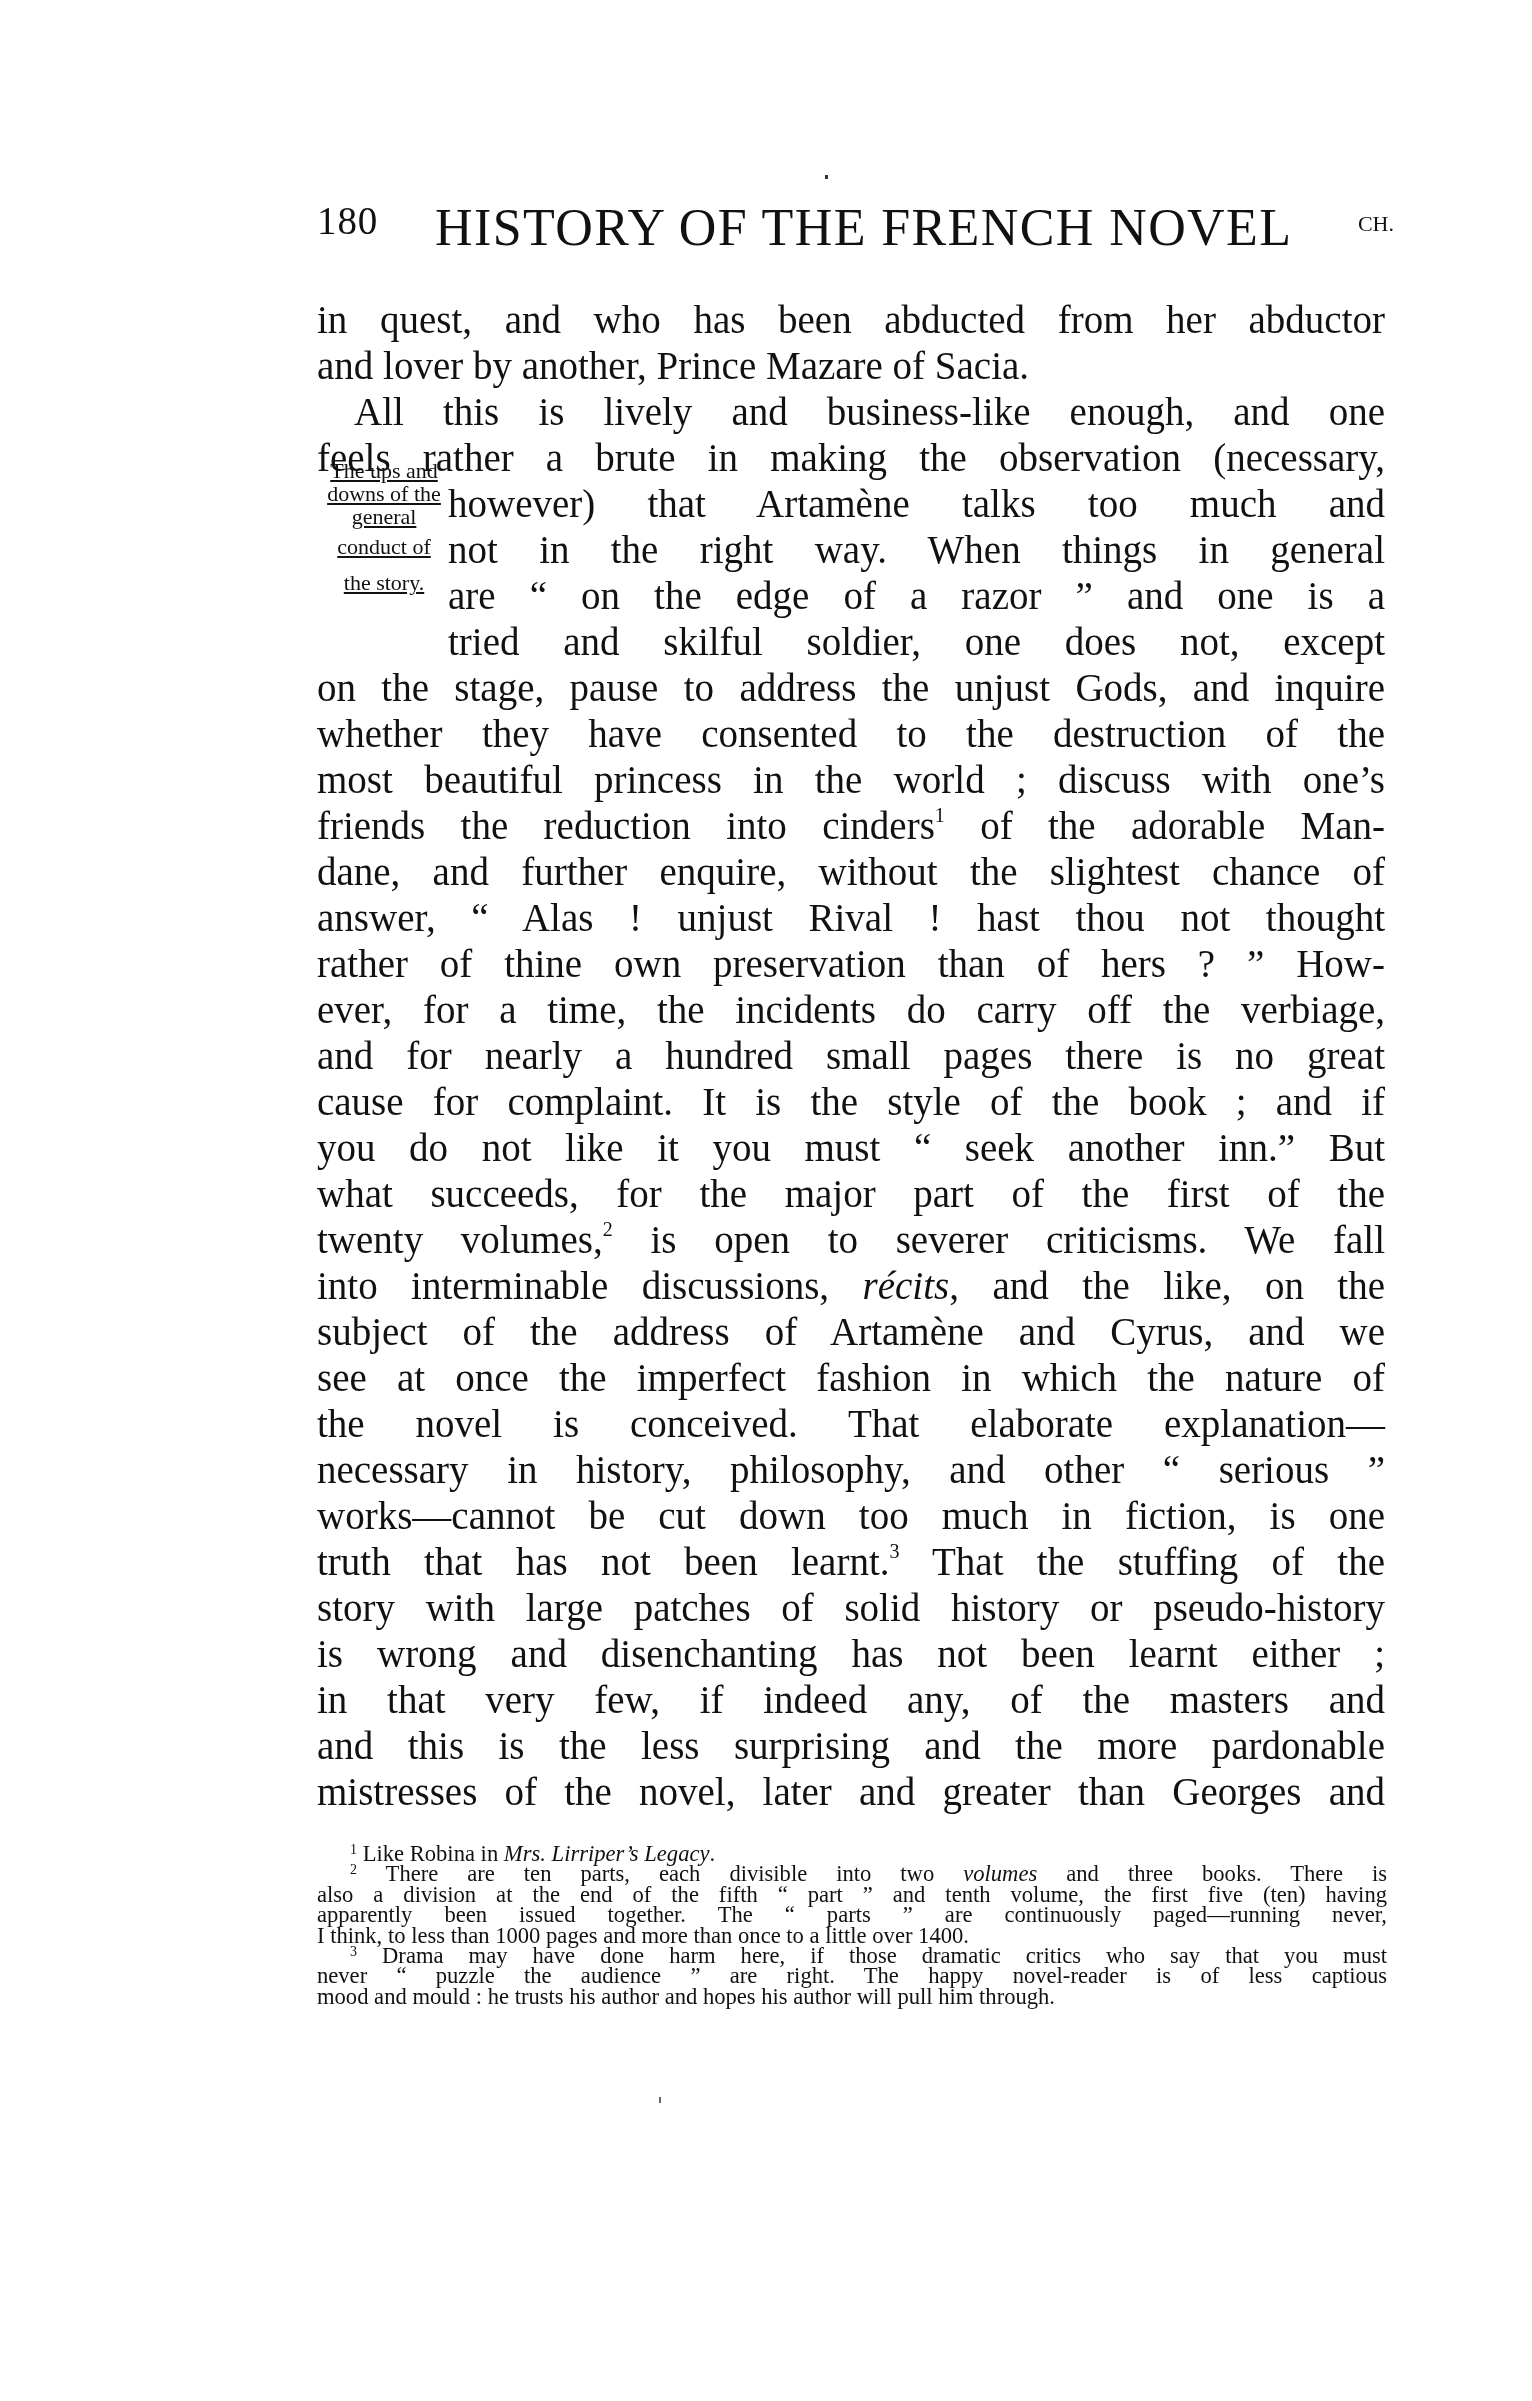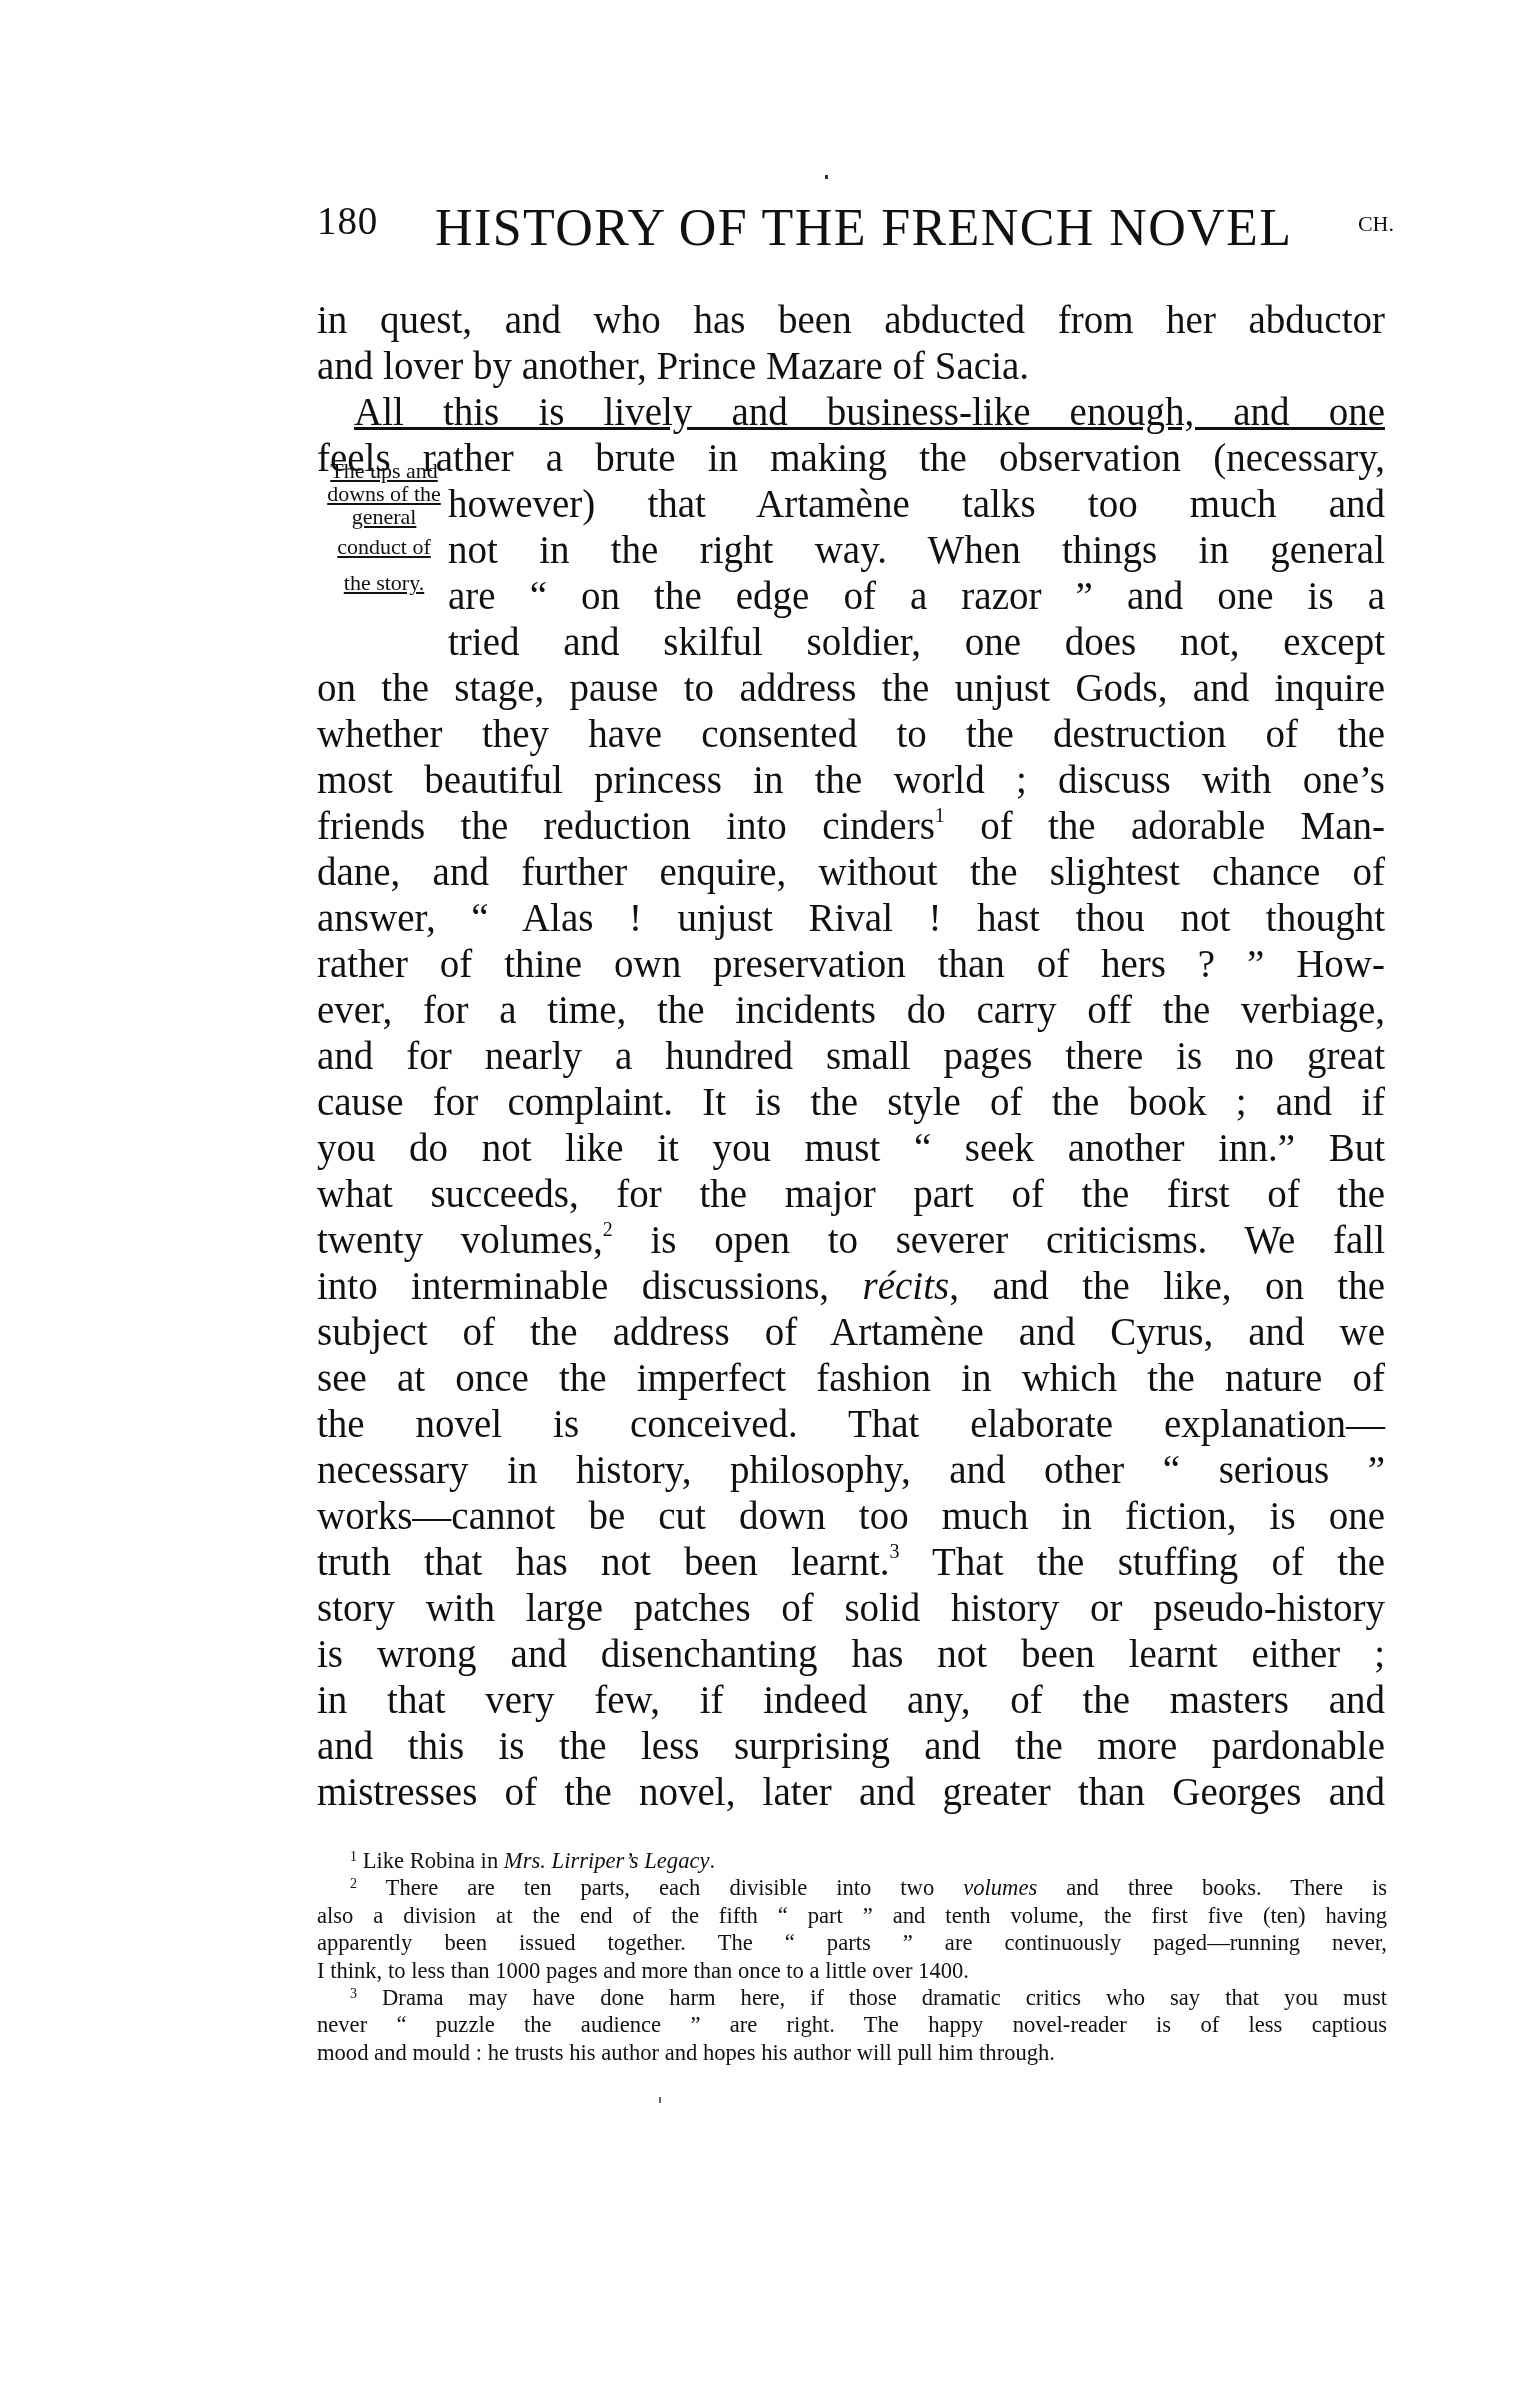--- a/index.html
+++ b/index.html
@@ -10,31 +10,31 @@
 
   .header { position: absolute; left: 317px; top: 198px; width: 1077px; height: 55px; }
   .header .pgno { position: absolute; left: 0; top: 0; font-size: 39px; letter-spacing: 0.9px; }
   .header .running { position: absolute; left: 118px; top: 0; font-size: 52px; letter-spacing: 1.4px; white-space: nowrap; }
   .header .ch { position: absolute; right: 0; top: 13px; font-size: 22px; }
 
   .body { position: absolute; left: 317px; top: 256px; width: 1068px; margin-top: 41px; }
   .line { height: 46px; line-height: 46px; font-size: 39px; white-space: nowrap;
           text-align: justify; text-align-last: justify; }
   .line.last { text-align-last: left; }
-  .line.indent { padding-left: 37px; text-decoration: underline; }
+  .line.indent { padding-left: 37px; }
   .line.narrow { margin-left: 131px; }
   sup { font-size: 20px; vertical-align: 16.6px; line-height: 0; }
 
   .sidenote { position: absolute; left: 317px; top: 459px; width: 134px; font-size: 22px;
               line-height: 23px; text-align: center; }
   .sidenote div { white-space: nowrap; text-decoration: underline; }
 
   .footnotes { position: absolute; left: 317px; top: 1844px; width: 1070px; font-size: 22.6px; }
   .fn-line { height: 20.4px; line-height: 20.4px; white-space: nowrap;
-             text-align: justify; text-align-last: justify; margin-top: 7px; }
+             text-align: justify; text-align-last: justify; }
   .fn-line.last { text-align-last: left; }
   .fn-line.indent { padding-left: 33px; }
   .fn-line sup { font-size: 14px; vertical-align: 7.4px; }
   .stray { position: absolute; left: 659px; top: 2097px; width: 1.8px; height: 5.5px; background: #666; }
 </style>
 </head>
 <body>
 
 <div class="page">
   <div class="dot"></div>

